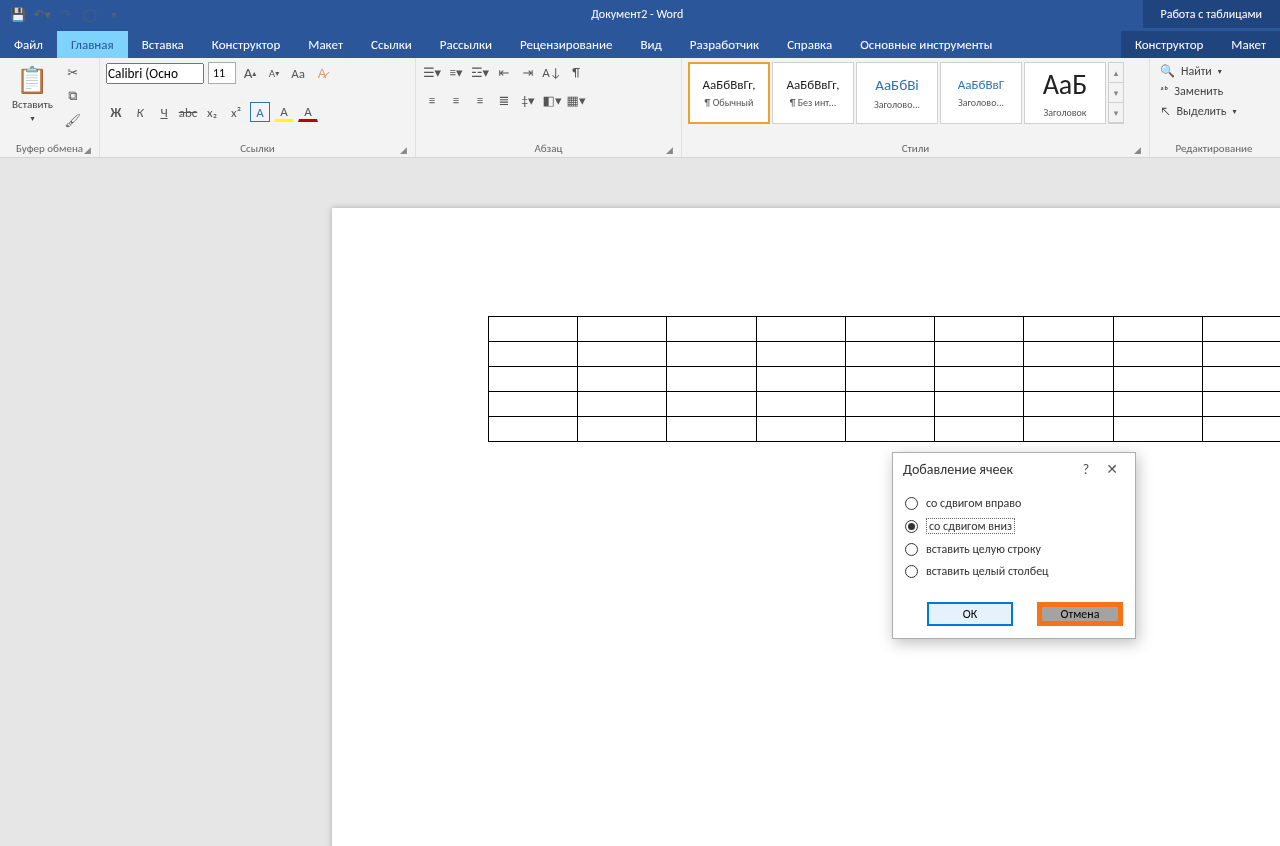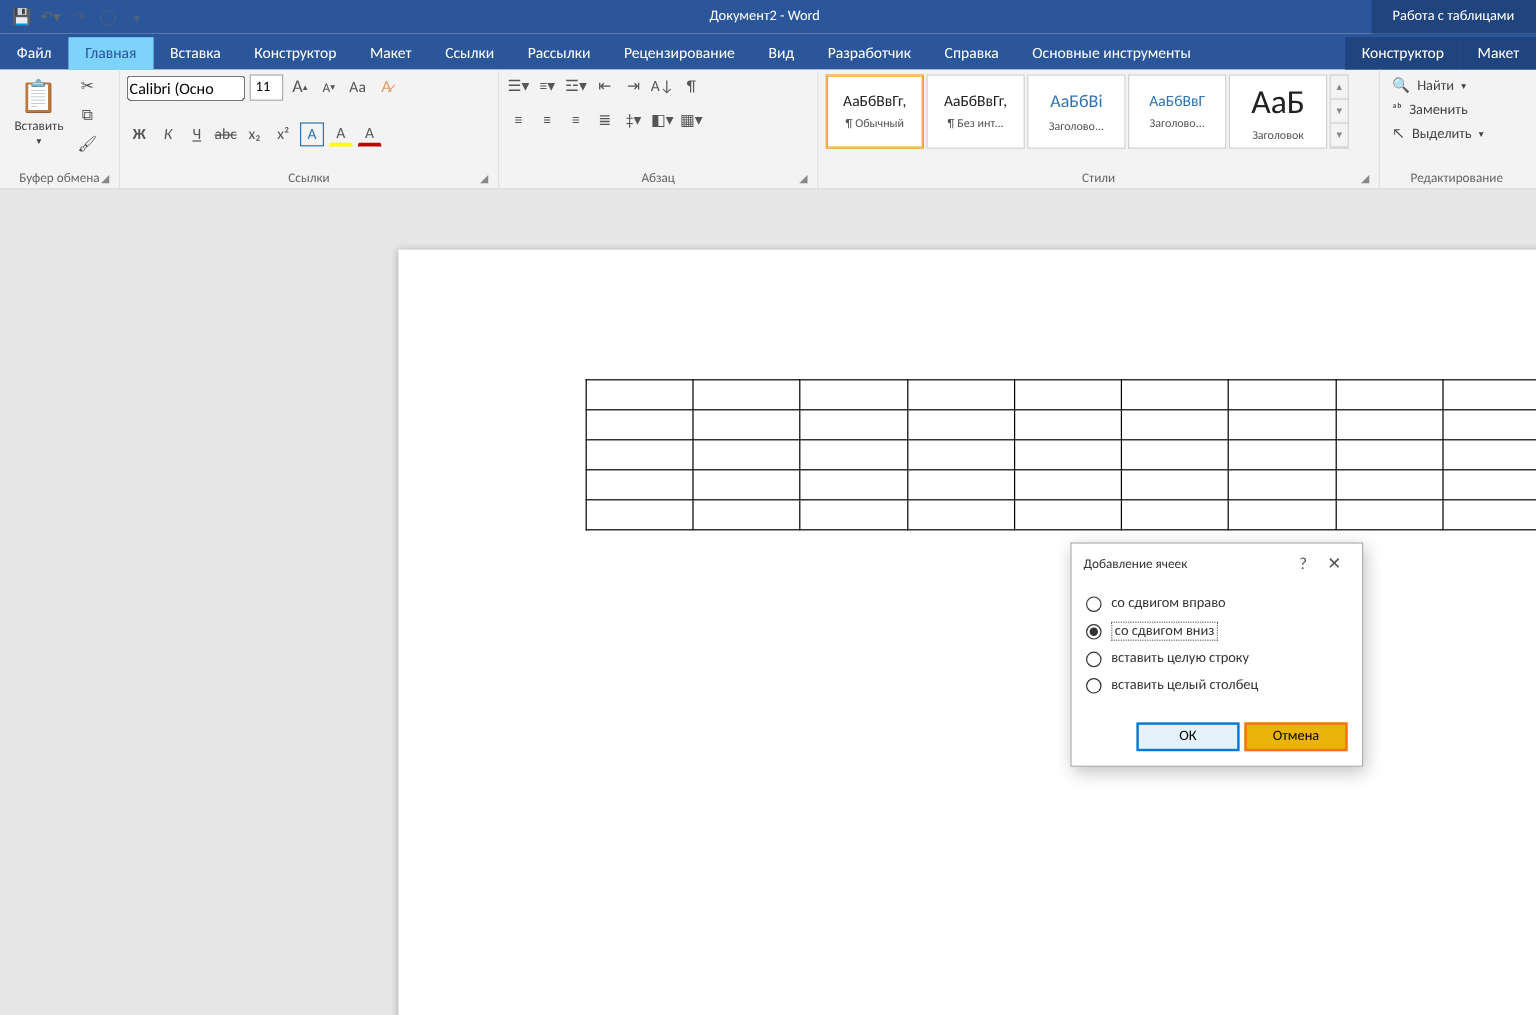--- a/index.html
+++ b/index.html
@@ -48,29 +48,29 @@
 
 
 .docarea { position: absolute; top: 158px; left: 0; right: 0; bottom: 0; background: #e6e6e6; }
 .page { position: absolute; top: 50px; left: 332px; width: 960px; height: 1100px; background: #fff; box-shadow: 0 0 6px rgba(0,0,0,.25); }
 .doc-table { position: absolute; top: 108px; left: 156px; border-collapse: collapse; }
 .doc-table td { border: 1px solid #000; width: 97px; height: 25px; }
 
 
 .dialog { position: absolute; top: 452px; left: 892px; width: 244px; background: #fff; border: 1px solid #adadad; box-shadow: 2px 4px 14px rgba(0,0,0,.25); font-size: 12px; }
 .dialog-title { display: flex; align-items: center; padding: 8px 10px; }
-.dialog-title .t { flex: 1; font-size: 11px; color: #333; }
+.dialog-title .t { flex: 1; font-size: 14px; color: #333; }
 .dialog-title .tbtn { width: 26px; text-align: center; font-size: 14px; color: #555; cursor: pointer; }
 .dialog-body { padding: 6px 12px 10px; }
 .radio-row { display: flex; align-items: center; gap: 8px; padding: 4px 0; color: #333; }
 .radio { width: 13px; height: 13px; border: 1px solid #333; border-radius: 50%; display: inline-flex; align-items: center; justify-content: center; }
 .radio.checked::after { content: ""; width: 7px; height: 7px; background: #333; border-radius: 50%; }
 .radio-label.sel { border: 1px dotted #666; padding: 0 2px; }
-.dialog-buttons { display: flex; gap: 4px; justify-content: flex-end; padding: 10px 12px 12px; }
-.dlg-btn { width: 86px; height: 24px; border: 2px solid #f97316; background: #eab308; font-size: 12px; cursor: pointer; }
+.dialog-buttons { display: flex; gap: 24px; justify-content: flex-end; padding: 10px 12px 12px; }
+.dlg-btn { width: 86px; height: 24px; border: 5px solid #f97316; background: #a3a3a3; font-size: 12px; cursor: pointer; }
 .dlg-btn.primary { border: 2px solid #0078d7; background: #e5f1fb; }
 </style>
 </head>
 <body>
 
 <div class="titlebar">
   <div class="qat">
     <span class="icon">💾</span>
     <span class="icon">↶▾</span>
     <span class="icon" style="opacity:.4">↷</span>

